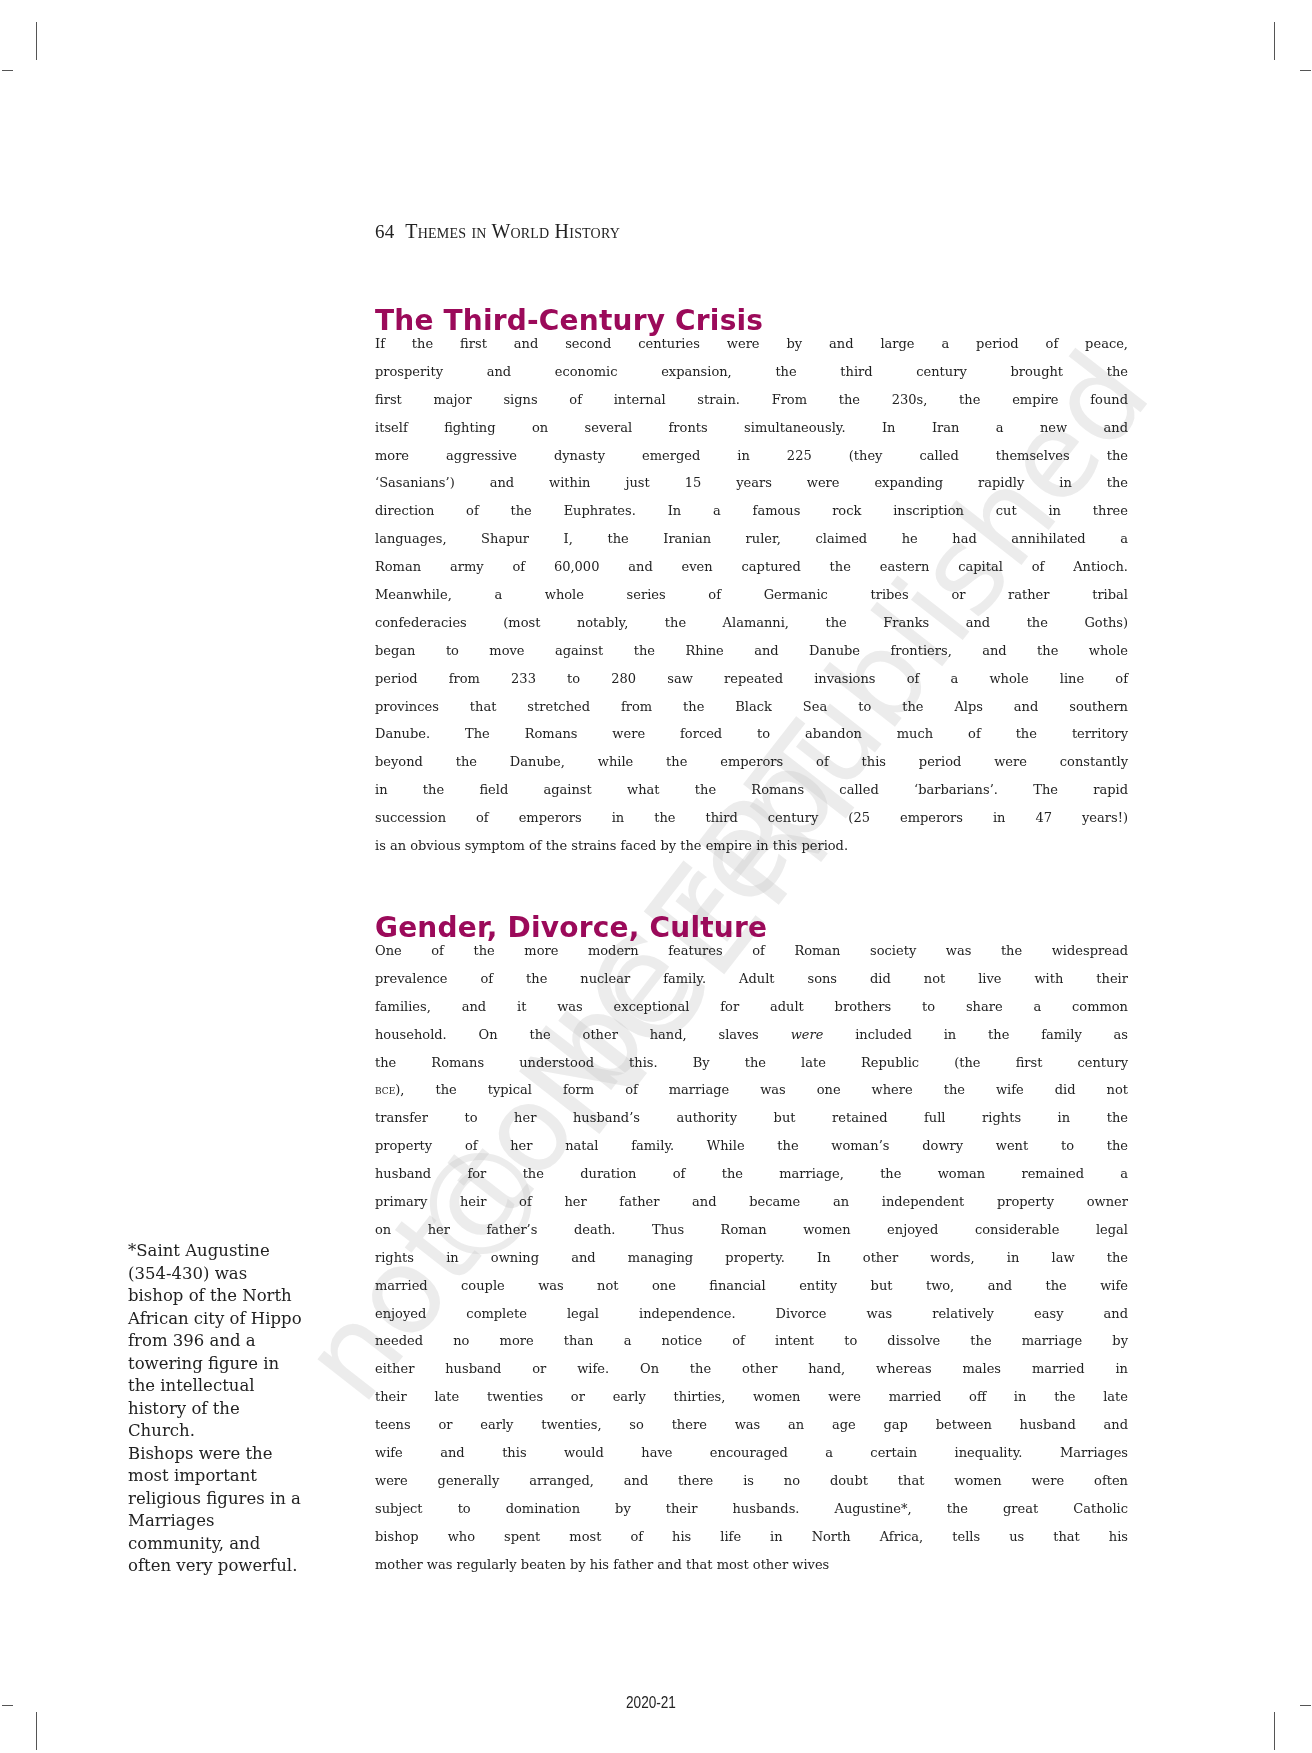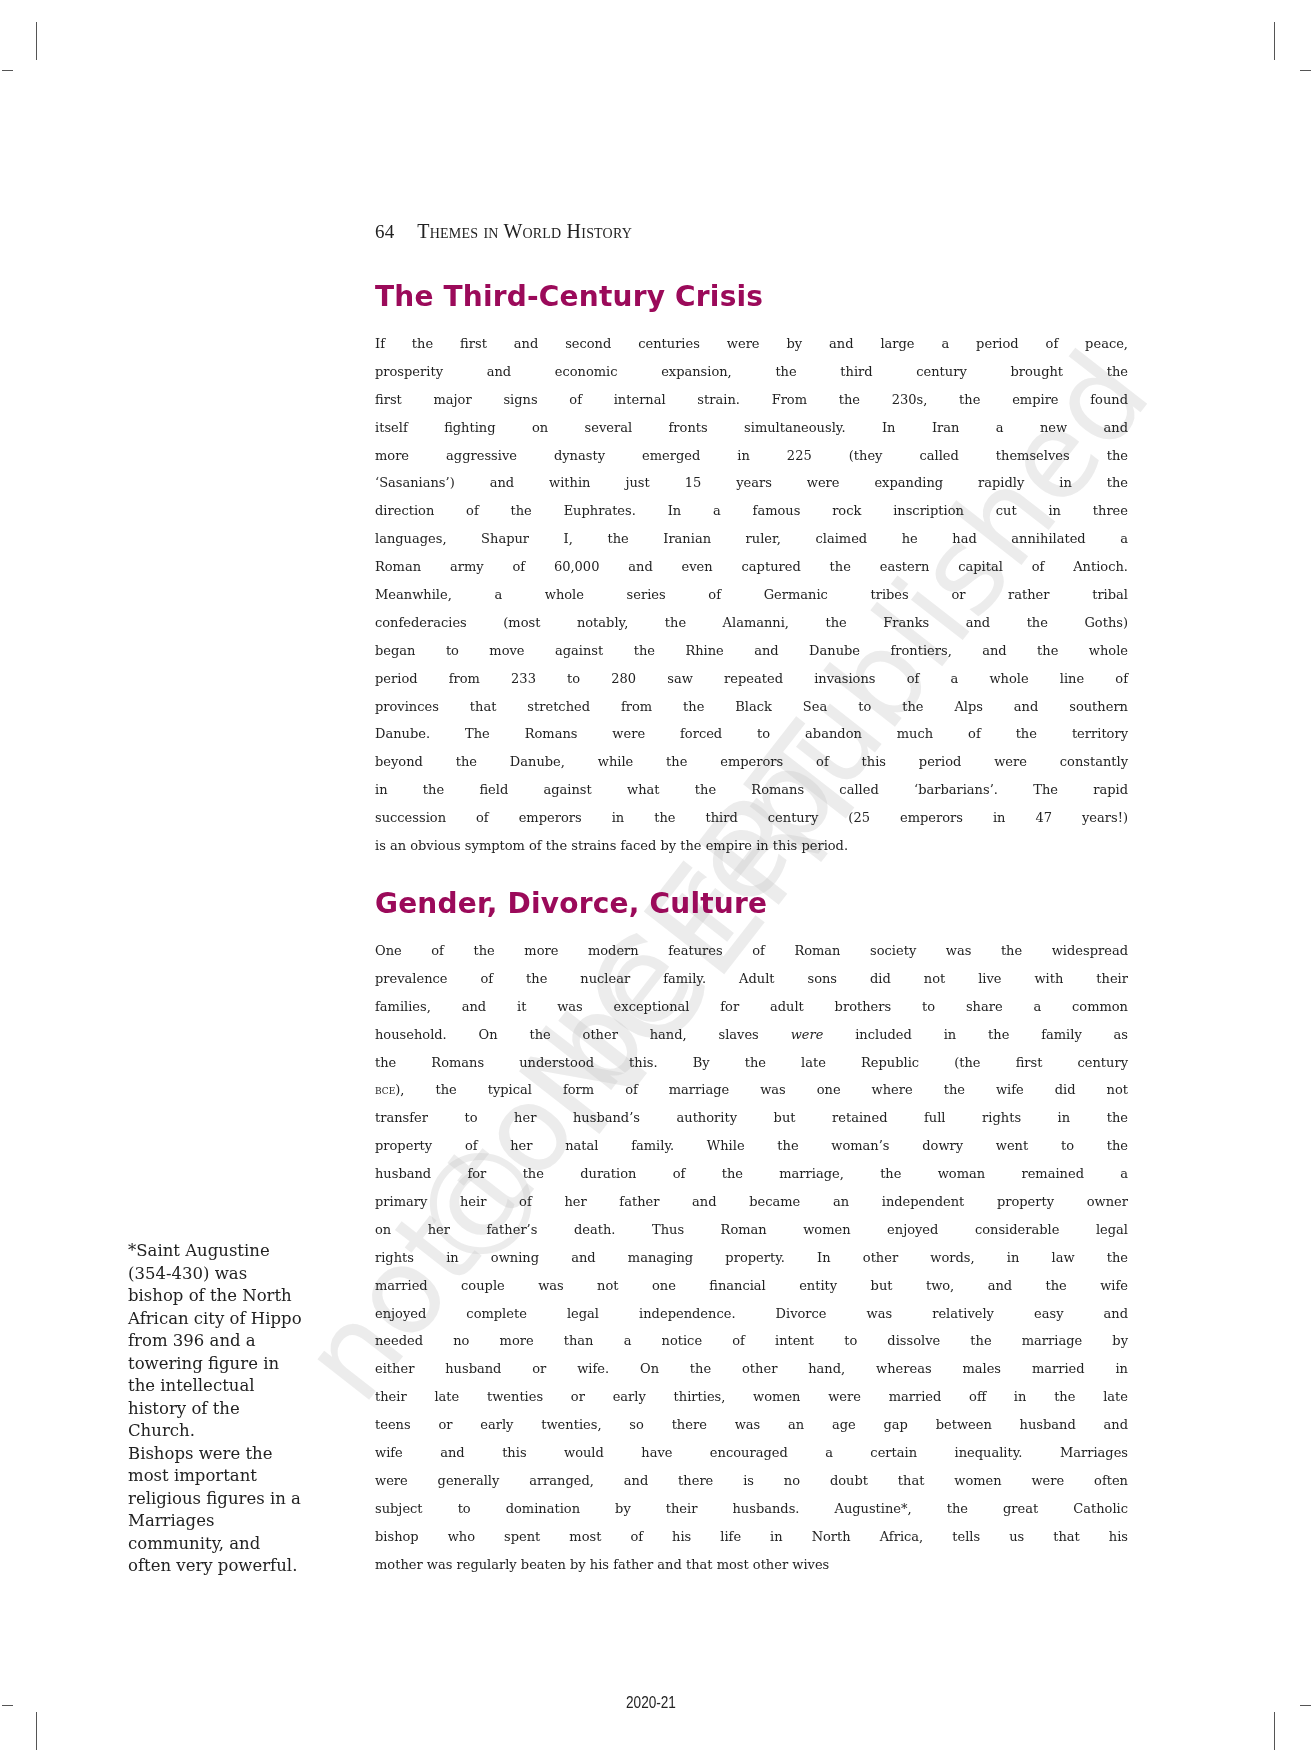--- a/index.html
+++ b/index.html
@@ -23,35 +23,36 @@
       position: absolute;
       left: 375px;
       top: 220px;
       font-family: "Liberation Serif", serif;
       font-size: 19px;
       color: #222;
       letter-spacing: 0.2px;
       white-space: nowrap;
     }
     .running-head .pg {
-      margin-right: 18px;
+      margin-right: 6px;
     }
     .running-head .title {
       font-variant: small-caps;
       font-size: 20px;
     }
     .heading {
       position: absolute;
       left: 375px;
       font-family: "DejaVu Sans", "Liberation Sans", sans-serif;
       font-weight: bold;
       font-size: 28px;
       color: #9b0a5a;
       white-space: nowrap;
       letter-spacing: 0.2px;
+      margin-top: 24px;
     }
     .para {
       position: absolute;
       left: 375px;
       width: 753px;
       font-family: "DejaVu Serif", serif;
       font-size: 13px;
       line-height: 27.9px;
       color: #222;
     }

